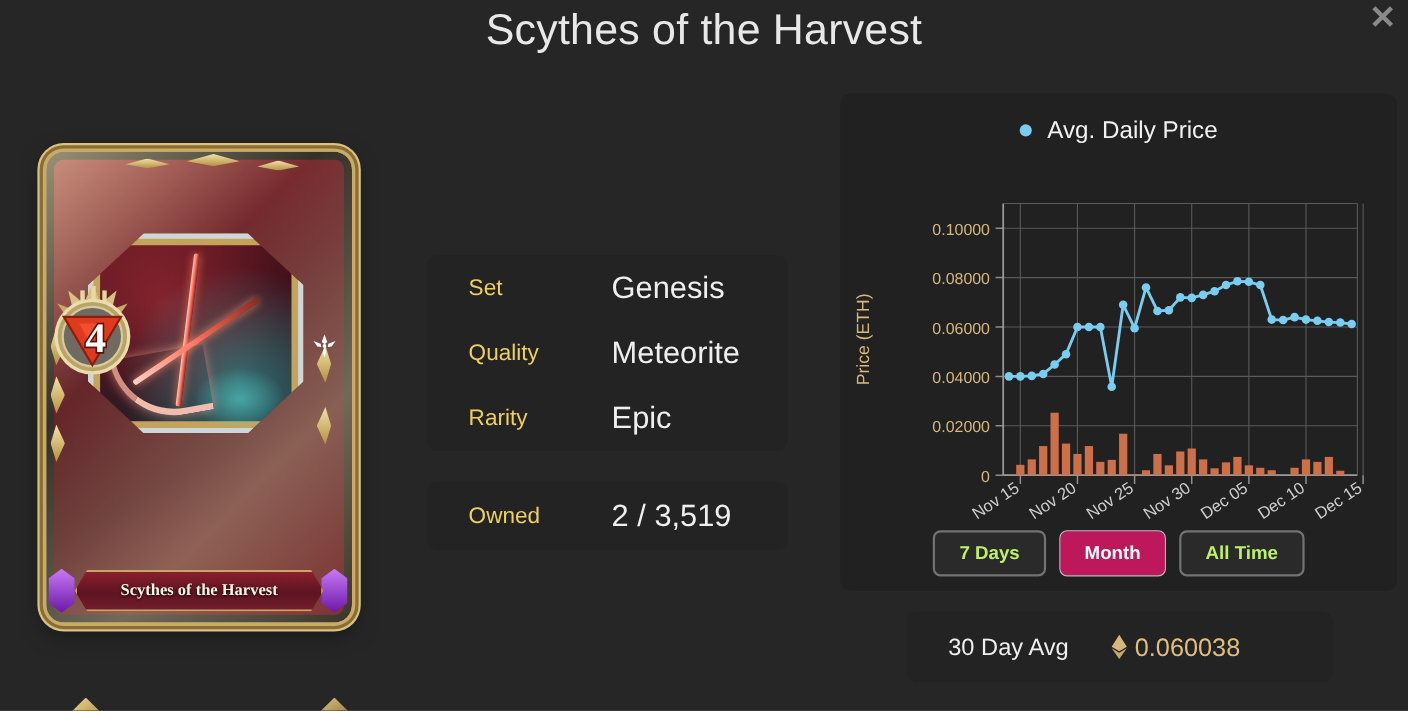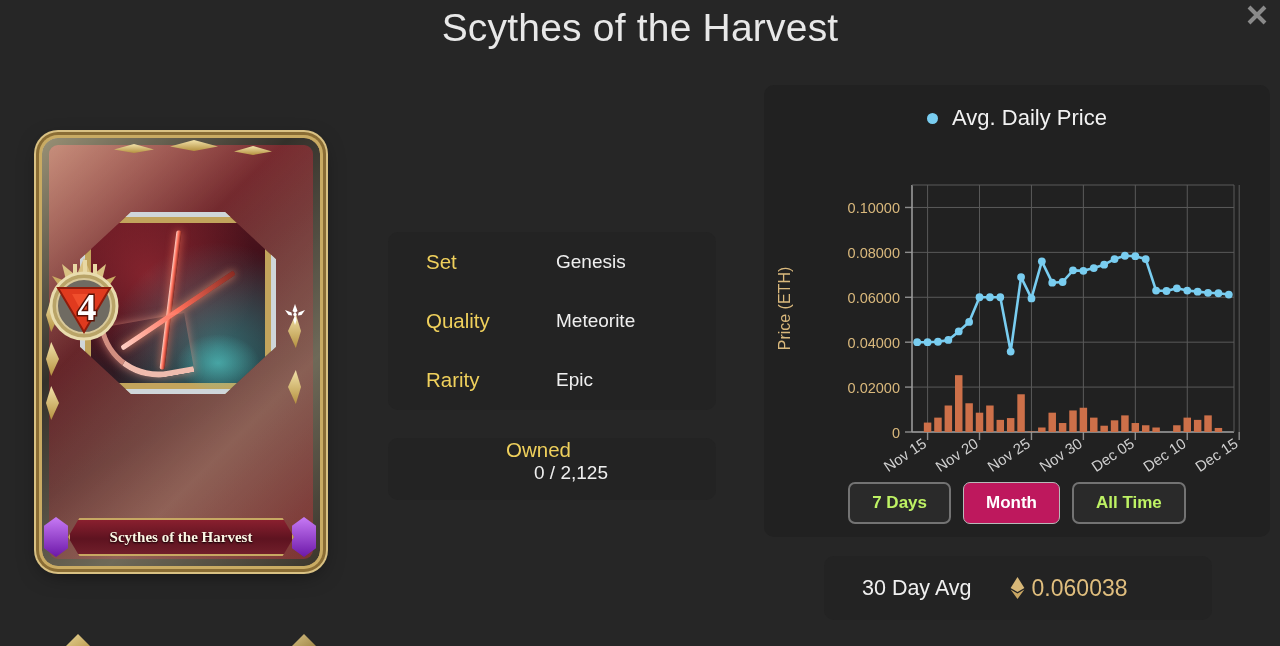--- a/index.html
+++ b/index.html
@@ -155,23 +155,23 @@
     background: linear-gradient(145deg,#e6d39a,#8e7230 55%,#4f3d17); }
 
   
   .detail-panel {
     position: absolute; left: 388px; background: #232323; border-radius: 10px;
   }
   #panel-attributes { top: 232px; width: 328px; height: 178px; }
   #panel-owned      { top: 438px; width: 328px; height: 62px; }
 
   .detail-row { display: flex; align-items: center; height: 59.3px; padding-left: 38px; }
-  #panel-owned .detail-row { height: 62px; flex-direction: column; }
+  #panel-owned .detail-row { height: 62px; }
   .detail-label { color: #efd05c; font-size: 20.5px; width: 130px; }
-  .detail-value { color: #efefef; font-size: 19px; }
+  .detail-value { color: #efefef; font-size: 28px; }
 
   
   #chart-card {
     position: absolute; left: 764px; top: 85px; width: 506px; height: 452px;
     background: #212121; border-radius: 10px;
   }
   #chart-legend {
     position: absolute; left: 0; top: 20px; width: 506px;
     display: flex; align-items: center; justify-content: center; gap: 14px;
   }
@@ -287,21 +287,21 @@
     </div>
     <div class="detail-row">
       <div class="detail-label">Rarity</div>
       <div class="detail-value">Epic</div>
     </div>
   </div>
 
   <div class="detail-panel" id="panel-owned">
     <div class="detail-row">
       <div class="detail-label">Owned</div>
-      <div class="detail-value">0 / 2,125</div>
+      <div class="detail-value">2 / 3,519</div>
     </div>
   </div>
 
   <div id="chart-card">
     <div id="chart-legend">
       <div id="legend-dot"></div>
       <div id="legend-label">Avg. Daily Price</div>
     </div>
 
     <svg id="plot-svg" width="506" height="345" viewBox="0 0 506 345">

